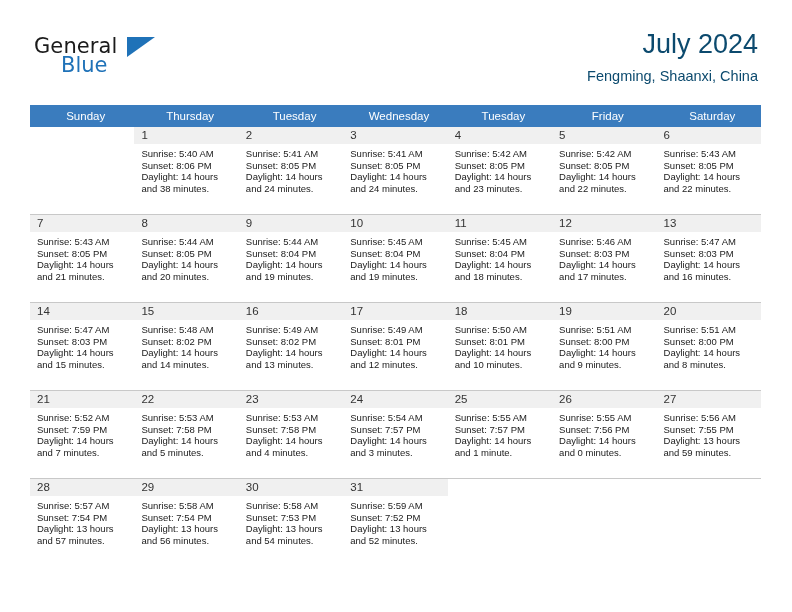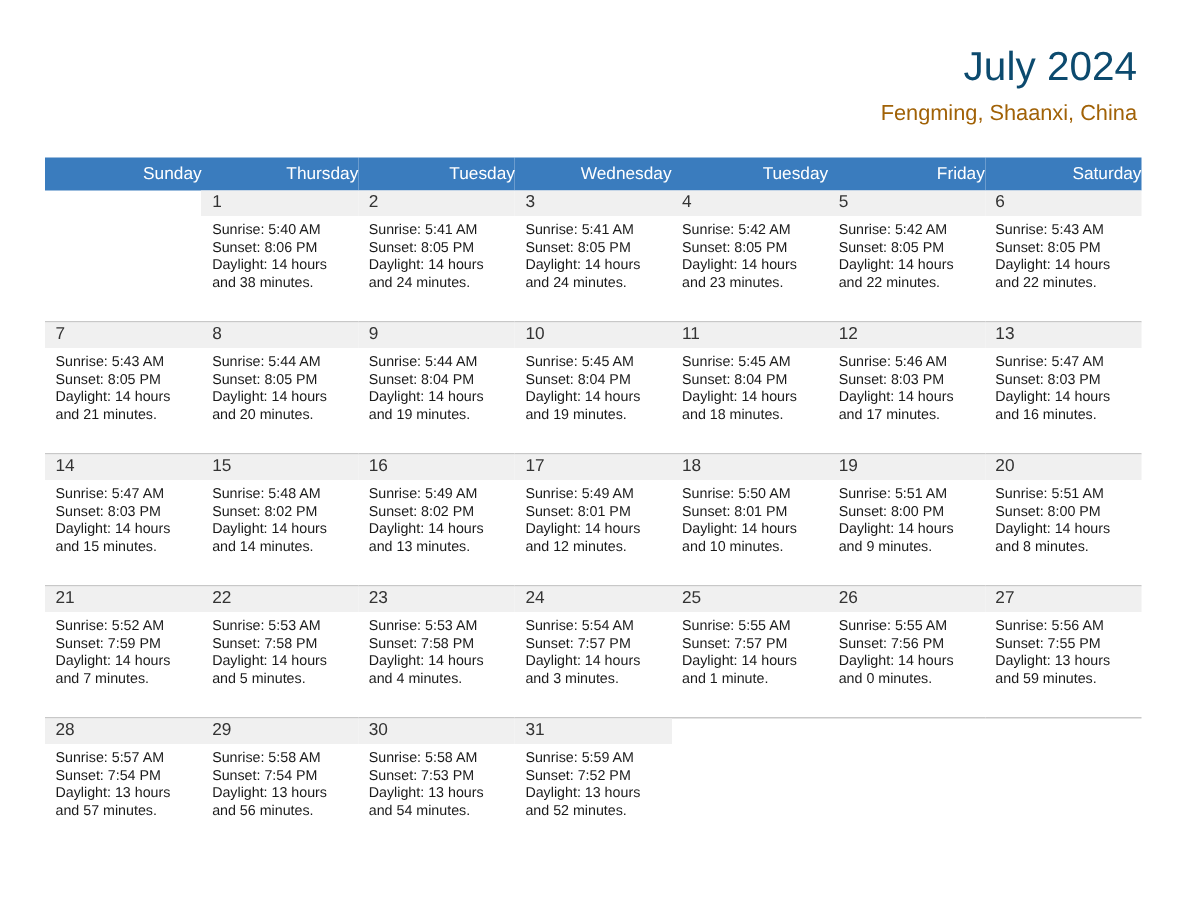--- a/index.html
+++ b/index.html
@@ -75,21 +75,21 @@
   }
   .cal-title {
     font-size: 27px;
     color: #0c4a6e;
     font-weight: 400;
     line-height: 32px;
     white-space: nowrap;
   }
   .cal-subtitle {
     font-size: 14.5px;
-    color: #a16207;
+    color: #0c4a6e;
     font-weight: 400;
     line-height: 20px;
     margin-top: 6px;
     white-space: nowrap;
   }
 
   
   .calendar {
     position: absolute;
     left: 30px;
@@ -97,21 +97,21 @@
     width: 731px;
     border-collapse: collapse;
     table-layout: fixed;
   }
 
   .calendar th {
     background: #3a7cbe;
     color: #ffffff;
     font-size: 11.5px;
     font-weight: 400;
-    text-align: right;
+    text-align: center;
     padding: 5px 0 5px 7px;
     height: 19px;
     box-sizing: border-box;
   }
 
   .calendar td {
     vertical-align: top;
     padding: 0;
     width: 104.4px;
     border-top: 1px solid #c8c8c8;
@@ -149,20 +149,25 @@
     white-space: nowrap;
   }
 </style>
 </head>
 <body>
 
 <div class="page">
 
   <div class="header">
 
+    <div class="logo">
+      <span class="logo-general">General</span>
+      <span class="logo-triangle"></span>
+      <span class="logo-blue">Blue</span>
+    </div>
 
     <div class="title-block">
       <div class="cal-title">July 2024</div>
       <div class="cal-subtitle">Fengming, Shaanxi, China</div>
     </div>
 
   </div>
 
   <table class="calendar">
     <thead>

